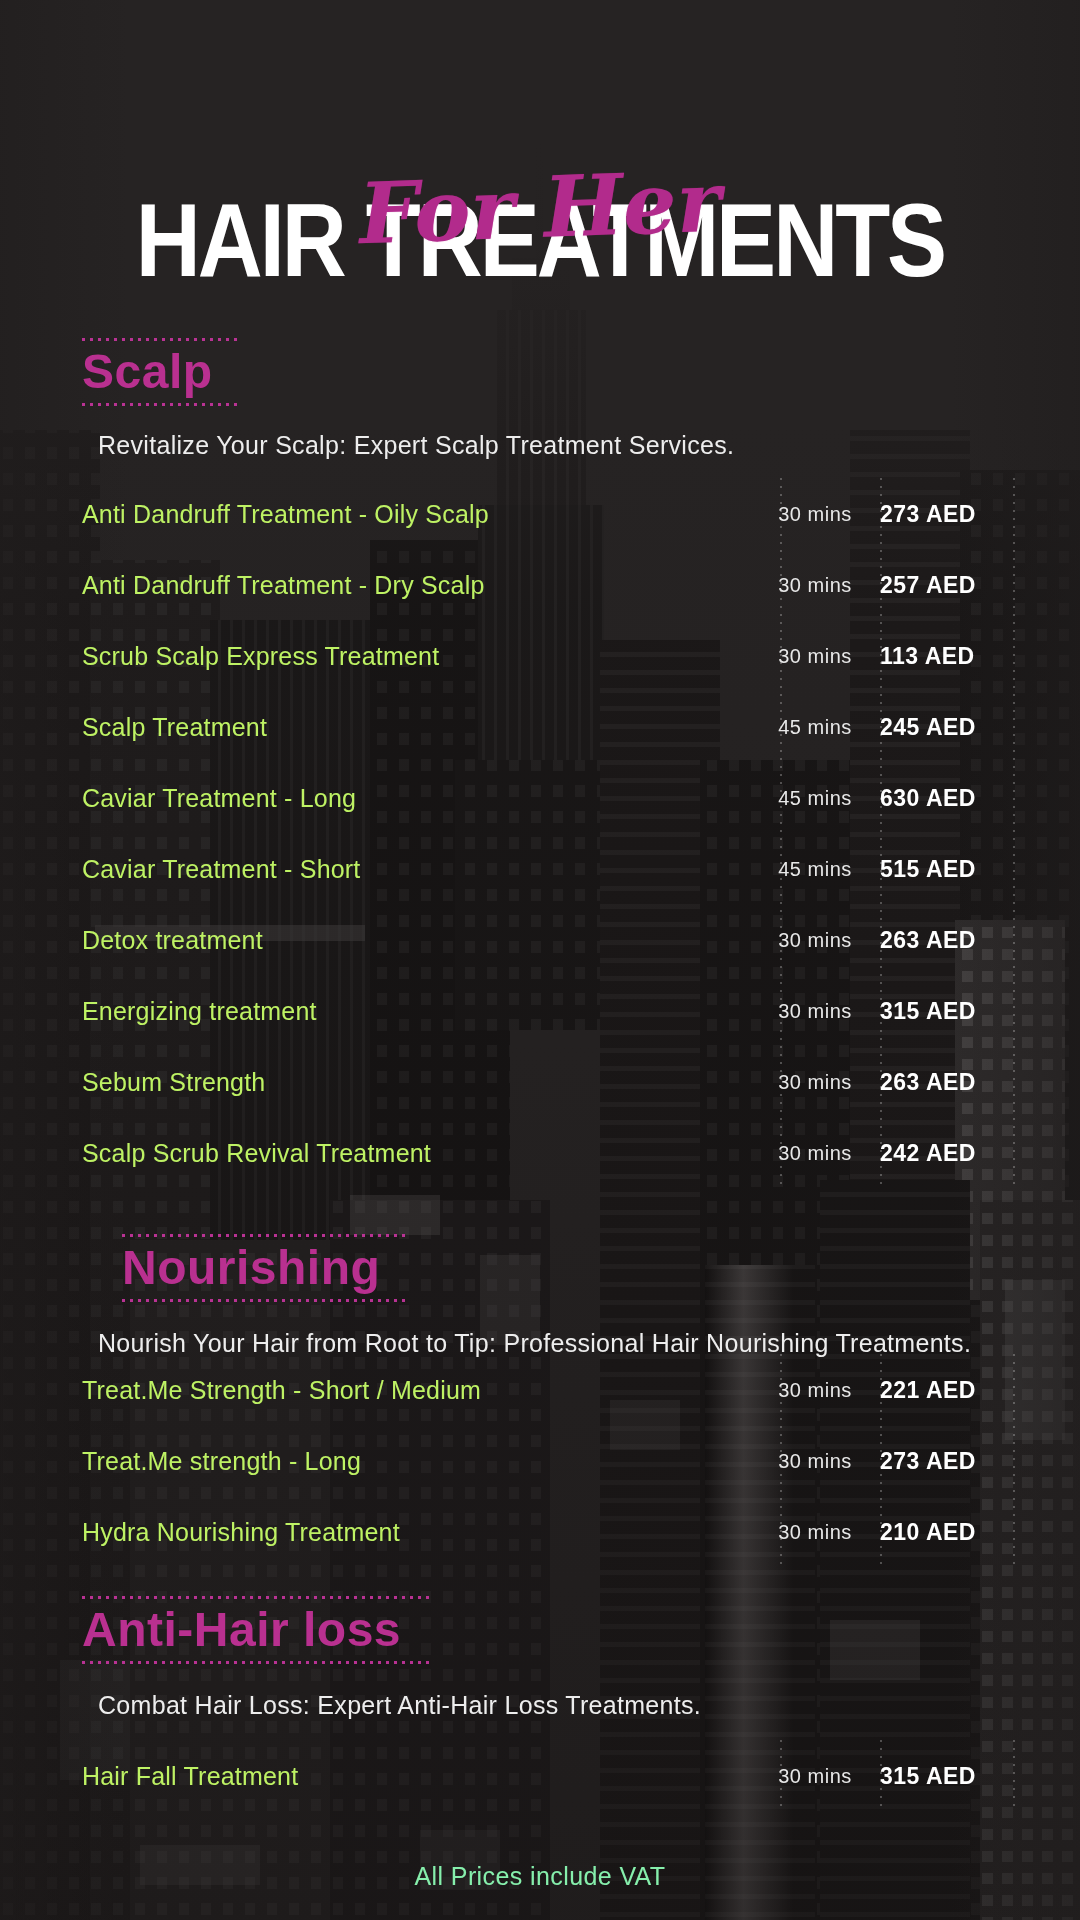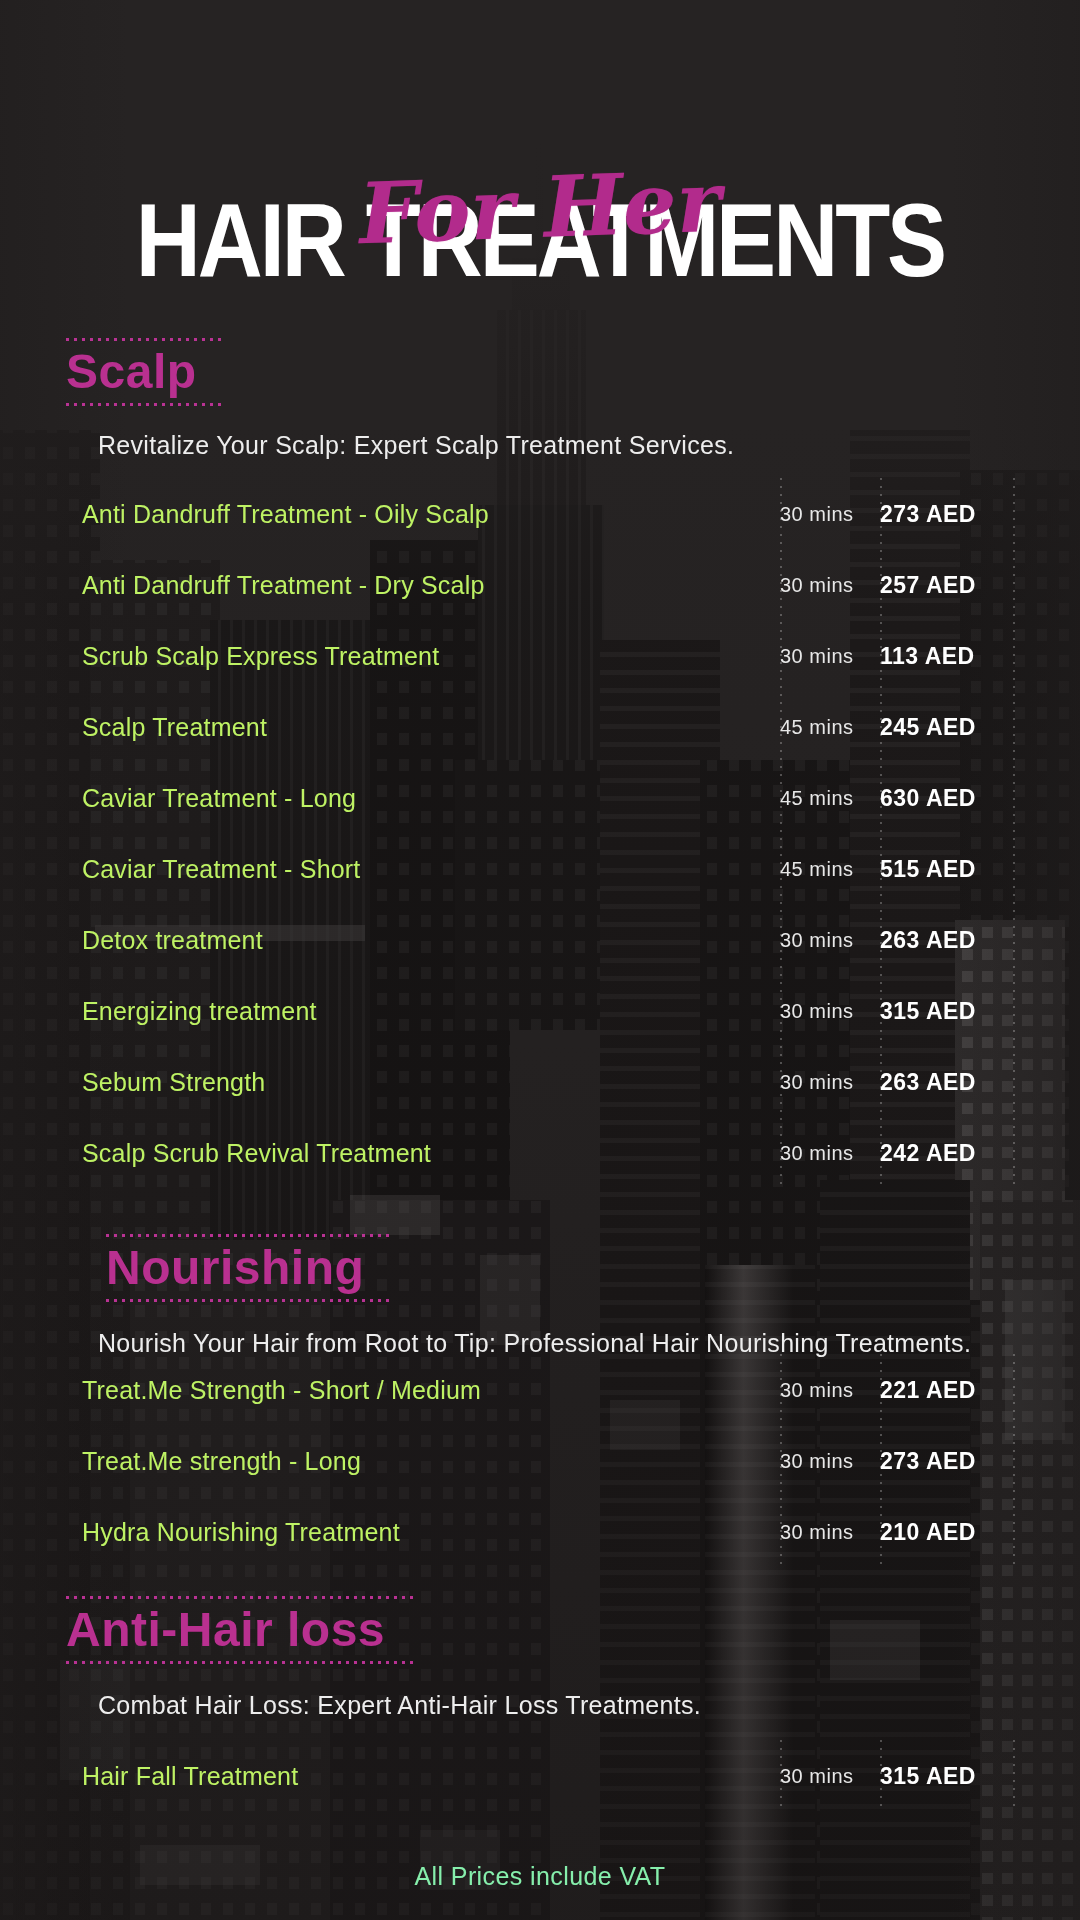--- a/index.html
+++ b/index.html
@@ -23,21 +23,21 @@
     color:#fff; font-weight:bold; font-size:90px; letter-spacing:-3px;
     transform:scaleY(1.15); transform-origin:top center; white-space:nowrap;
   }
   .script{
     position:absolute; top:158px; left:0; right:0; text-align:center; z-index:5;
     font-family:"DejaVu Serif", serif; font-style:italic; font-weight:bold;
     font-size:84px; color:#b22b8c; transform:rotate(-2deg); white-space:nowrap;
     text-shadow:0 0 1px rgba(178,43,140,.5);
   }
   
-  .sec-head{position:absolute; left:66px; z-index:5;text-align:center;}
+  .sec-head{position:absolute; left:82px; z-index:5;text-align:center;}
   .sec-head h2{
     margin:6px 0; font-size:48px; line-height:1.05; color:#b93090;
     font-weight:bold; letter-spacing:.5px; padding-right:28px; white-space:nowrap;
   }
   .dotline{
     height:3px; width:100%;
     background:repeating-linear-gradient(90deg, rgba(201,52,160,.9) 0 3px, transparent 3px 8px);
   }
   .sec-desc{
     position:absolute; left:82px; z-index:5; margin:16px;
@@ -48,22 +48,22 @@
     position:absolute; top:0; bottom:0; width:2px;
     background:repeating-linear-gradient(180deg, rgba(255,255,255,.25) 0 2px, transparent 2px 8px);
   }
   .vline.v1{left:698px;} .vline.v2{left:798px;} .vline.v3{left:931px;}
   .row{position:relative; height:71px;}
   .svc{
     position:absolute; left:0; top:50%; transform:translateY(-50%);
     color:#bef264; font-weight:normal; font-size:25px; letter-spacing:.2px; white-space:nowrap;
   }
   .dur{
-    position:absolute; left:698px; width:100px; top:50%; transform:translateY(-50%);
-    color:#e8e8e8; font-size:20px; letter-spacing:.5px; white-space:nowrap;
+    position:absolute; left:683px; width:100px; top:50%; transform:translateY(-50%);
+    text-align:center; color:#e8e8e8; font-size:20px; letter-spacing:.5px; white-space:nowrap;
   }
   .price{
     position:absolute; left:798px; width:133px; top:50%; transform:translateY(-50%);
     text-align:left; color:#fff; font-weight:bold; font-size:23px; letter-spacing:.5px; white-space:nowrap;
   }
   
   #sec0-head{top:338px;} #sec0-desc{top:414px;} #sec0-rows{top:478px; height:710px;}
   #sec1-head{top:1234px;margin-left:40px;} #sec1-desc{top:1312px;} #sec1-rows{top:1354px; height:213px;}
   #sec2-head{top:1596px;} #sec2-desc{top:1674px;} #sec2-rows{top:1740px; height:71px;}
   .footer{

